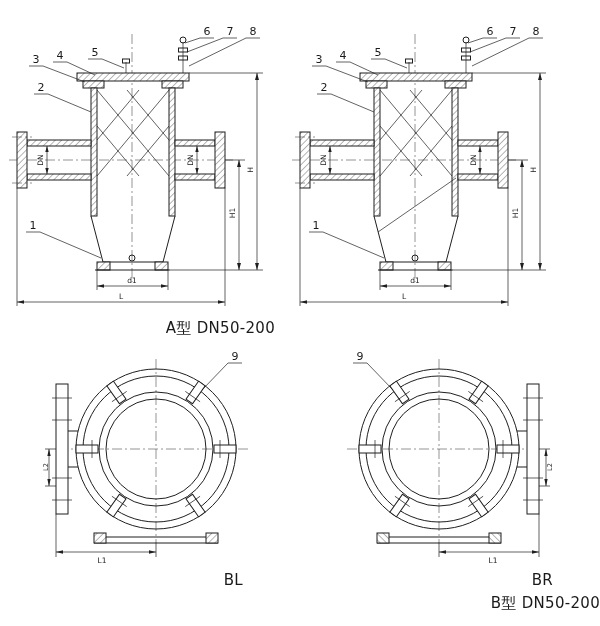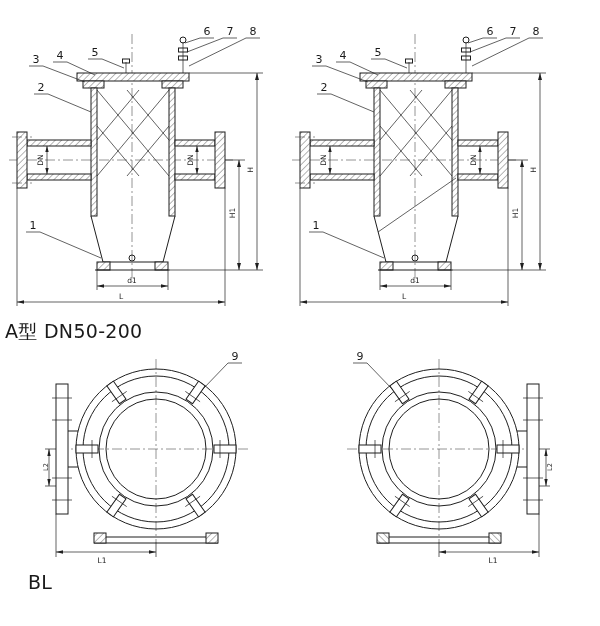--- a/index.html
+++ b/index.html
@@ -1,19 +1,19 @@
 <!DOCTYPE html>
 <html><head>
 <meta charset="utf-8">
 <style>
   * { margin:0; padding:0; box-sizing:border-box; }
   html,body { background:#ffffff; font-family:"DejaVu Sans", sans-serif; }
   #canvas { position:relative; width:600px; height:626px; background:#ffffff; overflow:hidden; }
   .fig { position:absolute; }
-  .caption { position:absolute; text-align:left; font-size:19px; color:#1a1a1a; letter-spacing:.3px; }
+  .caption { position:absolute; text-align:right; font-size:15px; color:#1a1a1a; letter-spacing:.3px; }
   svg text { fill:#1a1a1a; }
   .callout { font-size:11px; }
   .dim  { font-size:7.5px; }
   .dim2 { font-size:6.5px; }
   .ol  { fill:none; stroke:#1f1f1f; stroke-width:1; }
   .olw { fill:#ffffff; stroke:#1f1f1f; stroke-width:1; }
   .th  { fill:none; stroke:#1f1f1f; stroke-width:0.7; }
   .cl  { fill:none; stroke:#3a3a3a; stroke-width:0.55; stroke-dasharray:10 3 2 3; }
   .ar  { fill:#1f1f1f; stroke:none; }
   .hp  { stroke:#1f1f1f; stroke-width:1; }
@@ -494,14 +494,16 @@
       <line class="th" x1="201" y1="168" x2="201" y2="211"></line>
       <line class="th" x1="101" y1="196" x2="101" y2="211"></line>
       <line class="th" x1="101" y1="206" x2="201" y2="206"></line>
       <polygon class="ar" points="101,206 108,204.3 108,207.7"></polygon>
       <polygon class="ar" points="201,206 194,204.3 194,207.7"></polygon>
       <text class="dim" text-anchor="middle" x="155" y="217">L1</text>
     </g>
   </svg>
 
   <div class="caption" style="left:28px;top:571px;width:215px">BL</div>
+  <div class="caption" style="left:338px;top:571px;width:215px">BR</div>
+  <div class="caption" style="left:0;top:594px;width:600px">B型 DN50-200</div>
 
 </div>
 
 </body></html>

